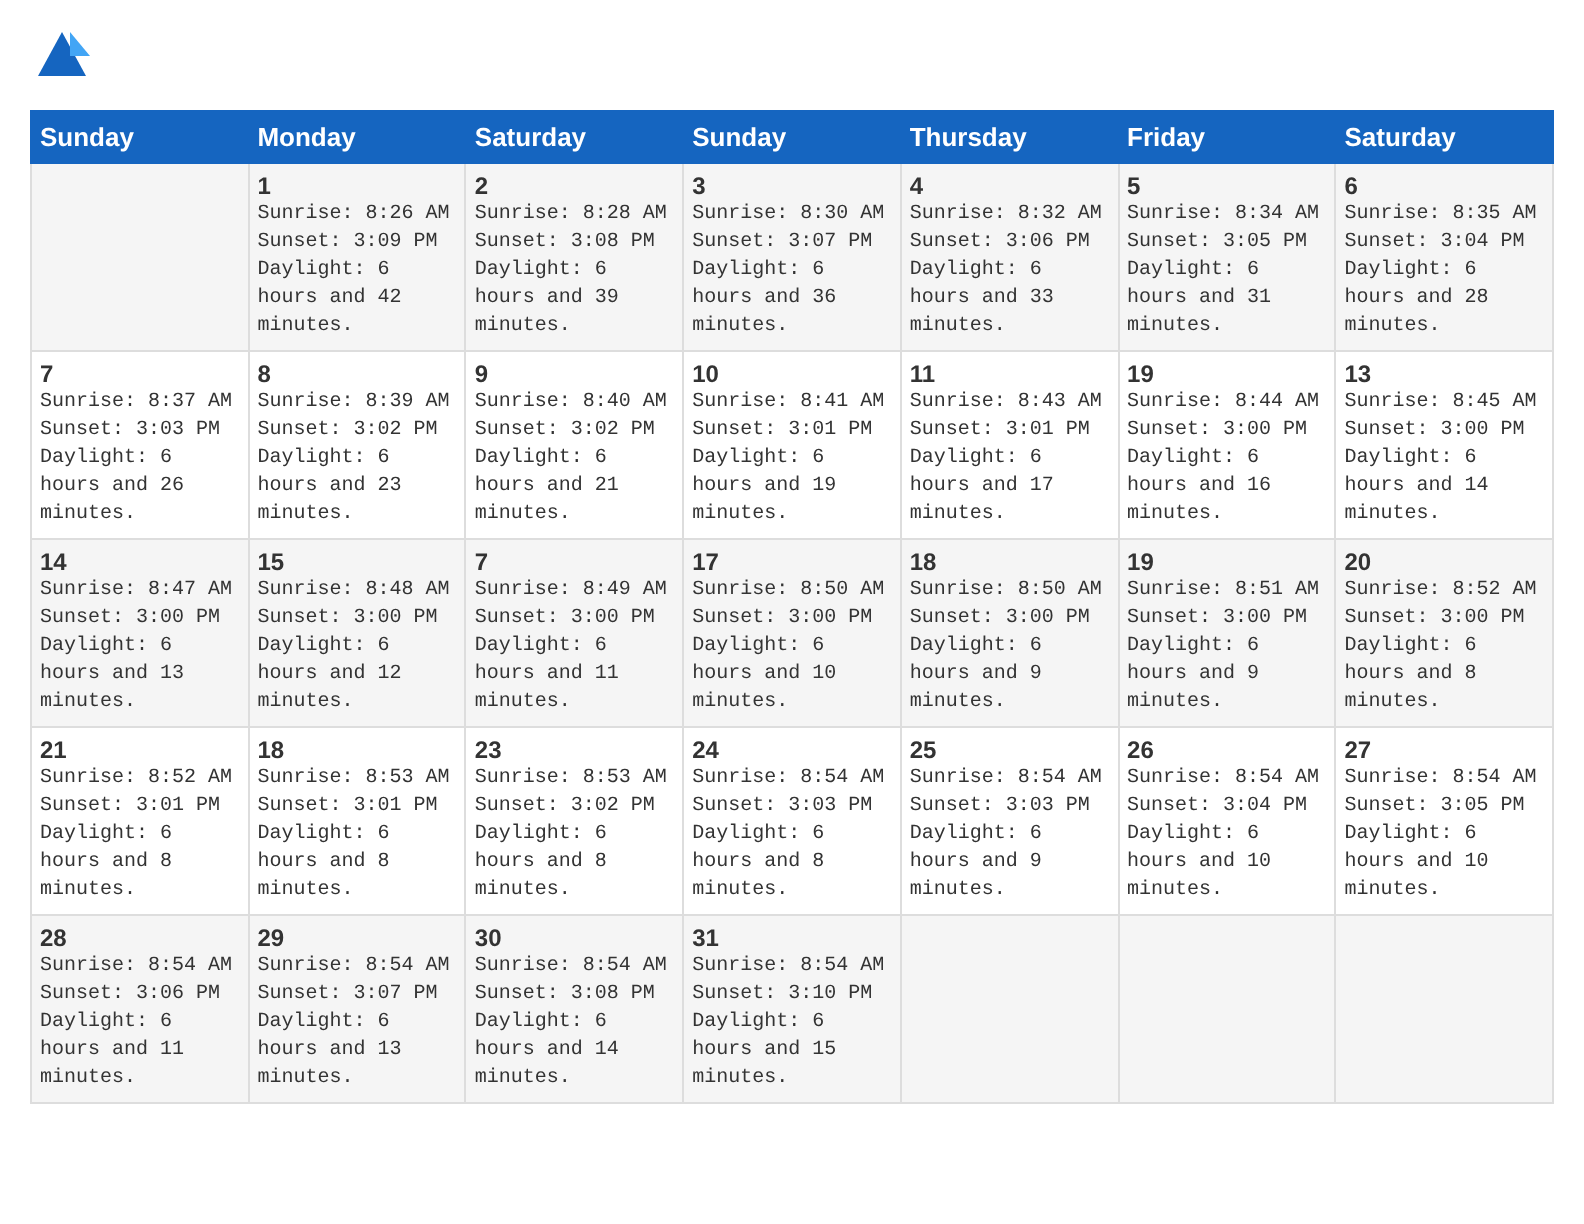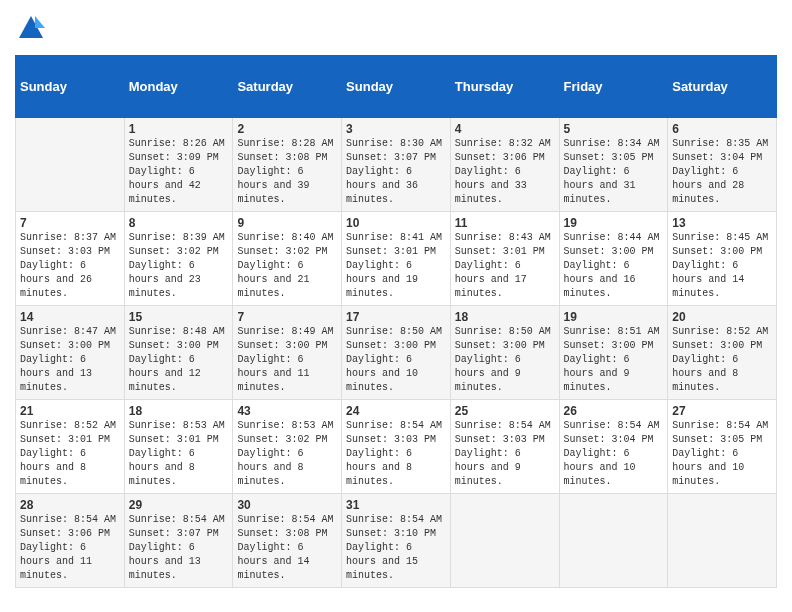--- a/index.html
+++ b/index.html
@@ -55,21 +55,21 @@
       border-collapse: collapse;
       table-layout: fixed;
     }
     thead tr {
       background-color: #1565c0;
     }
     thead th {
       color: #fff;
       font-size: 13px;
       font-weight: bold;
-      padding: 23px 4px;
+      padding: 5px 4px;
       text-align: left;
       border: 1px solid #1565c0;
     }
     tbody tr {
       border-bottom: 1px solid #ccc;
     }
     tbody td {
       vertical-align: top;
       padding: 4px 4px;
       font-size: 10.5px;
@@ -223,21 +223,21 @@
         <tr>
           <td>
             <span class="day-num">21</span>
             <div class="day-info">Sunrise: 8:52 AM<br>Sunset: 3:01 PM<br>Daylight: 6 hours and 8 minutes.</div>
           </td>
           <td>
             <span class="day-num">18</span>
             <div class="day-info">Sunrise: 8:53 AM<br>Sunset: 3:01 PM<br>Daylight: 6 hours and 8 minutes.</div>
           </td>
           <td>
-            <span class="day-num">43</span>
+            <span class="day-num">23</span>
             <div class="day-info">Sunrise: 8:53 AM<br>Sunset: 3:02 PM<br>Daylight: 6 hours and 8 minutes.</div>
           </td>
           <td>
             <span class="day-num">24</span>
             <div class="day-info">Sunrise: 8:54 AM<br>Sunset: 3:03 PM<br>Daylight: 6 hours and 8 minutes.</div>
           </td>
           <td>
             <span class="day-num">25</span>
             <div class="day-info">Sunrise: 8:54 AM<br>Sunset: 3:03 PM<br>Daylight: 6 hours and 9 minutes.</div>
           </td>

